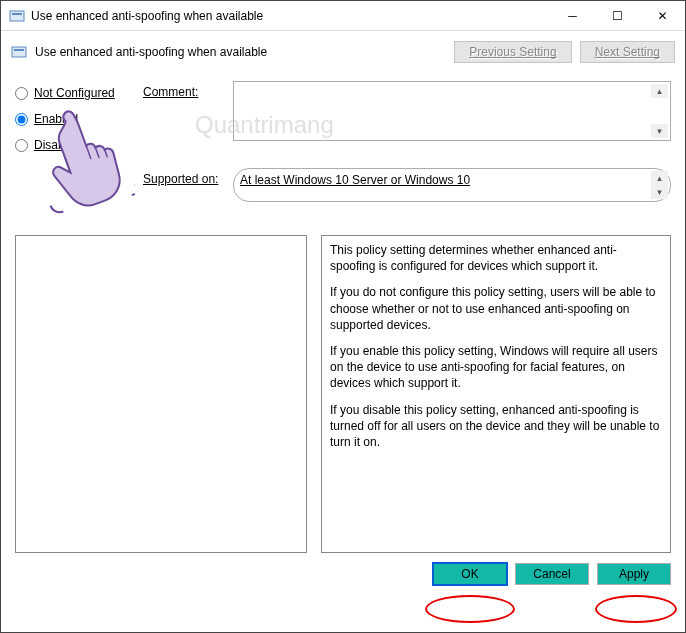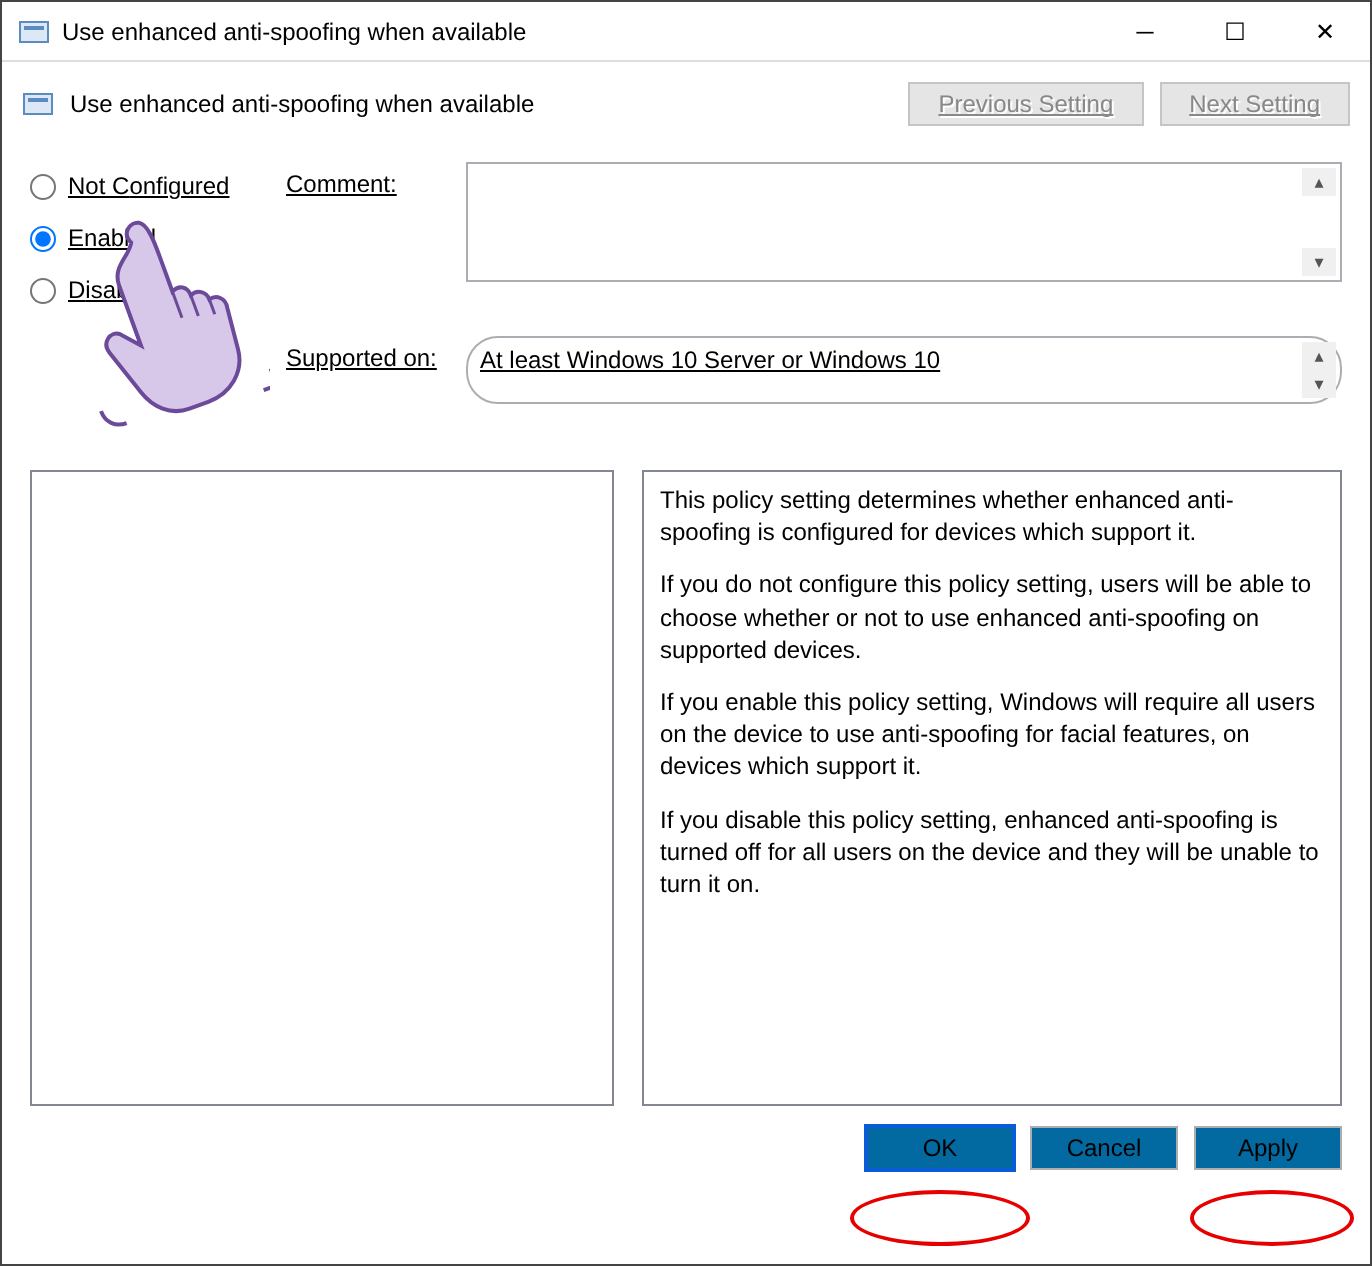--- a/index.html
+++ b/index.html
@@ -6,21 +6,21 @@
   body { margin: 0; padding: 0; background: #fff; }
   .window { width: 686px; height: 633px; border: 1px solid #444; position: relative; background: #fff; }
   .titlebar { height: 30px; display: flex; align-items: center; border-bottom: 1px solid #ddd; }
   .titlebar .icon { width: 16px; height: 16px; margin: 0 6px 0 8px; display:flex;align-items:center;justify-content:center; }
   .titlebar .title { flex: 1; color: #000; }
   .titlebar .ctrls { display: flex; }
   .titlebar .ctrls div { width: 45px; height: 29px; display: flex; align-items: center; justify-content: center; color:#000; }
   .toolbar { height: 42px; display: flex; align-items: center; padding: 0 10px; }
   .toolbar .icon2 { width: 16px; height: 16px; margin-right: 8px; display:flex;align-items:center;justify-content:center;}
   .toolbar .label { flex: 1; color: #000; }
-  .btn { border: 1px solid #adadad; background: #0369a1; padding: 3px 14px; cursor:pointer; }
+  .btn { border: 1px solid #adadad; background: #14b8a6; padding: 3px 14px; cursor:pointer; }
   .btn.disabled { color: #888; background:#e5e5e5; border-color:#c5c5c5; text-shadow:1px 1px 0 #fff; }
   .main { padding: 8px 14px 0 14px; }
   .top { display: flex; text-decoration: underline; }
   .radios { width: 128px; padding-top: 2px; }
   .radio-row { display: flex; align-items: center; margin: 3px 0 12px 0; cursor:pointer; }
   .radio-row input { margin: 0 6px 0 0; }
   .fields { flex:1; }
   .frow { display:flex; margin-bottom: 27px; }
   .flabel { width: 90px; padding-top:4px; }
   .textbox { flex:1; border:1px solid #abadb3; background:#fff; position:relative; }
@@ -126,20 +126,21 @@
   </div>
 
   <div class="footer">
     <button class="btn hl-blue">OK</button>
     <button class="btn">Cancel</button>
     <button class="btn">Apply</button>
   </div>
 
   <div class="oval" style="left:424px; top:594px; width:90px; height:28px;"></div>
   <div class="oval" style="left:594px; top:594px; width:82px; height:28px;"></div>
+  <div class="watermark">Quantrimang</div>
   <div class="hand">
     <svg viewBox="0 0 100 110">
       <g transform="rotate(-20 50 55)">
       <path d="M45 12 C42 6 48 2 52 4 C56 6 56 16 56 24 L56 42 C60 40 64 42 64 47 C68 45 72 48 72 52 C76 51 80 54 79 59 L77 80 C76 92 66 100 54 100 L44 100 C34 100 27 93 24 84 L16 60 C14 54 20 50 24 53 L32 62 L32 30 C32 20 42 18 45 12 Z" fill="#d7c7e8" stroke="#6b4a9a" stroke-width="2"></path>
       <path d="M32 62 L32 46 M56 42 L56 56 M64 47 L64 58 M72 52 L72 60" stroke="#6b4a9a" stroke-width="1.5" fill="none"></path>
       <path d="M12 96 C6 96 2 92 2 86 M88 96 C94 96 98 92 98 86 M8 104 L18 104 M82 104 L92 104" stroke="#6b4a9a" stroke-width="2" fill="none"></path>
       </g>
     </svg>
   </div>
 </div>

